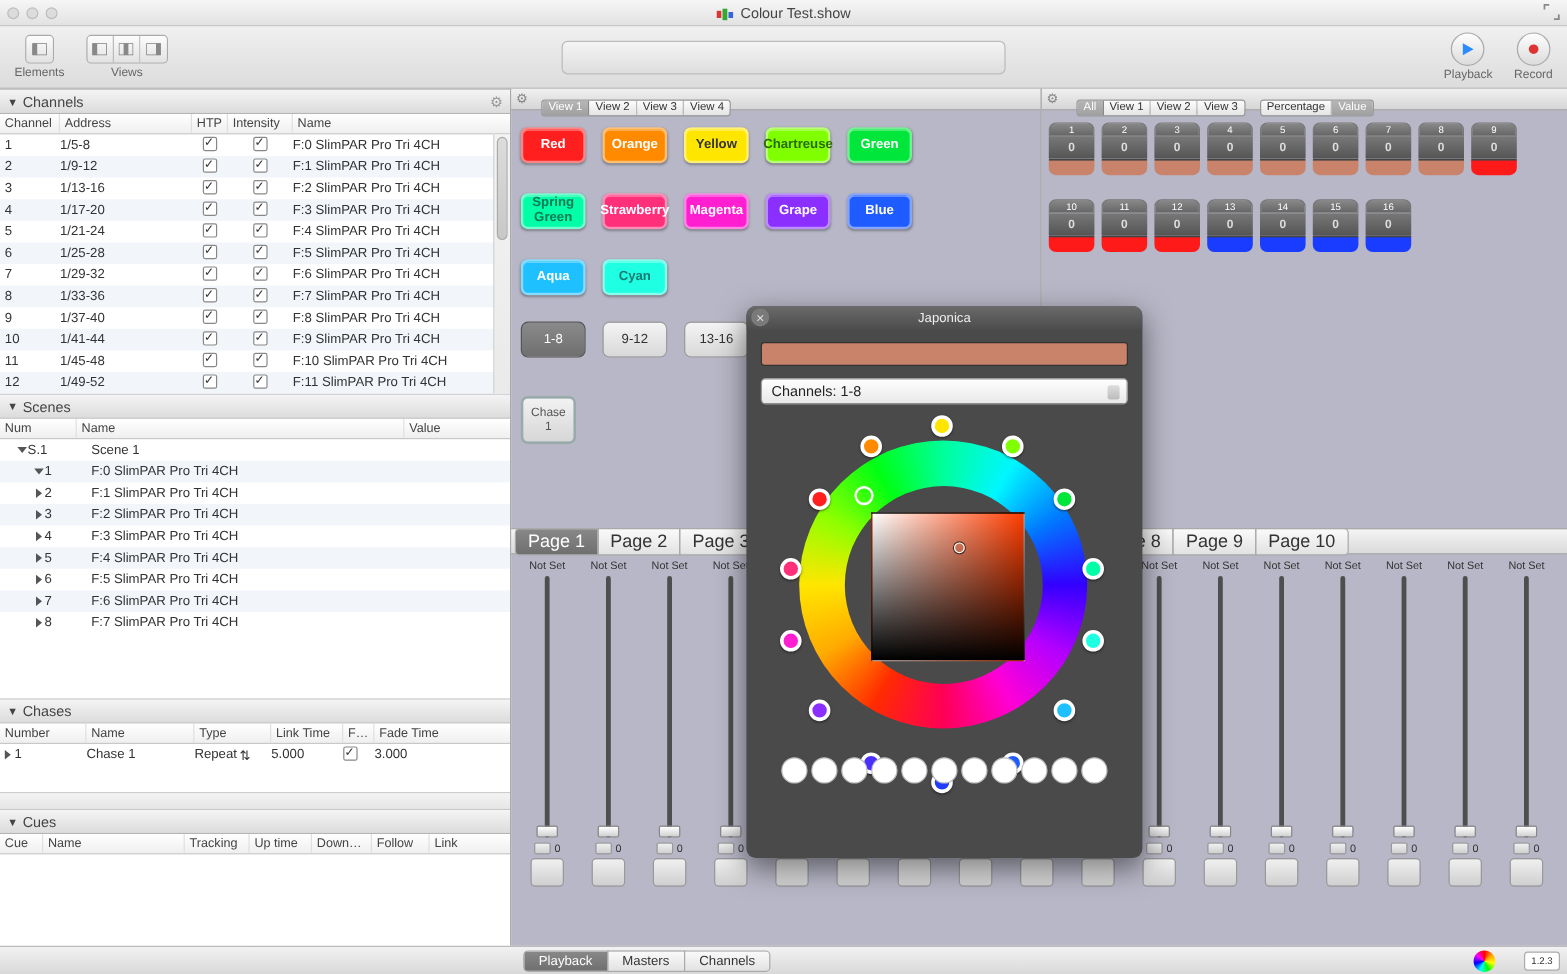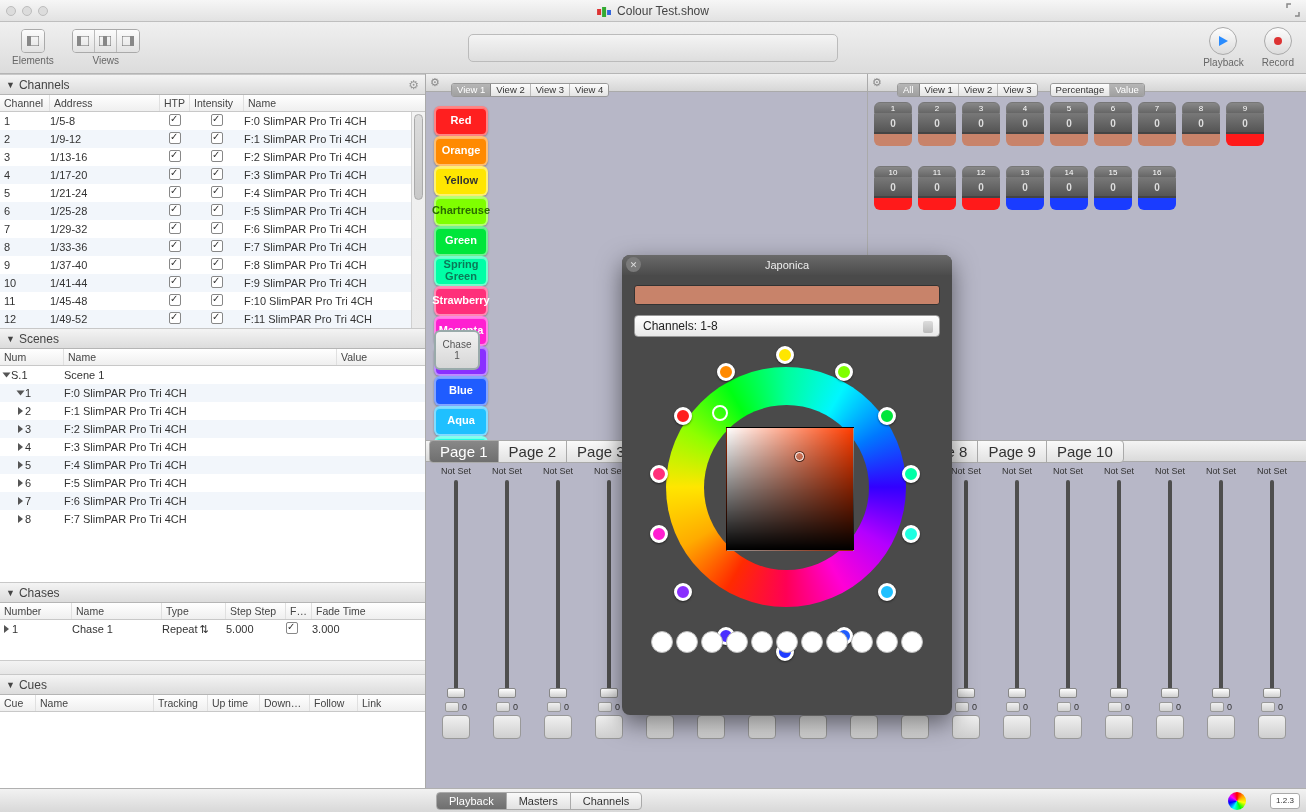--- a/index.html
+++ b/index.html
@@ -37,21 +37,21 @@
   .c-addr{width:110px;}
   .c-htp{width:30px; text-align:center;}
   .c-int{width:54px; text-align:center;}
   .c-name{flex:1;}
   .chk { width:12px; height:12px; display:inline-block; border:1px solid #888; border-radius:2px; position:relative; background:#fff;}
   .chk::after{content:"✓"; font-size:10px; position:absolute; top:-2px; left:0px; color:#333;}
   .vscroll { position:absolute; right:0; top:0; width:14px; height:100%; background:linear-gradient(#f3f3f3,#eaeaea); border-left:1px solid #d0d0d0;}
   .vscroll .thumb { position:absolute; left:2px; right:2px; top:2px; height:40%; background:linear-gradient(#dcdcdc,#c8c8c8); border:1px solid #aaa; border-radius:5px;}
   
   .scenes-body { flex:0 0 216px; overflow:hidden;}
-  .srow { display:flex; height:18px; align-items:center; font-size:11px;}
+  .srow { display:flex; height:18px; align-items:center; font-size:11px;padding-left:12px;}
   .srow.alt { background:#f2f6fb;}
   .s-num{width:64px; padding-left:4px; display:flex; align-items:center; gap:2px;}
   .s-name{flex:1;}
   .s-val{width:88px;}
   .disctri { display:inline-block; width:0; height:0; border-left:5px solid #555; border-top:4px solid transparent; border-bottom:4px solid transparent;}
   .disctri.down { transform: rotate(90deg);}
   .col-swatch { width:32px; height:13px; border:1px solid #333; background:#ff0099;}
   
   .chases-body { flex:0 0 40px;}
   .chases-header .col {font-size:10.5px;}
@@ -61,21 +61,21 @@
   
   .right-col { flex:1; display:flex; flex-direction:column; position:relative;}
   .right-top { height:366px; display:flex;}
   .color-panel { flex:1; background:#b7b7c7; border-right:1px solid #aaa; position:relative;}
   .panel-tabs { height:18px; background:linear-gradient(#f0f0f0,#d6d6d6); display:flex; align-items:center; border-bottom:1px solid #aaa; padding-left:4px; gap:8px;}
   .mini-gear{width:13px;height:13px;color:#888;}
   .tab-seg { display:flex; border:1px solid #999; border-radius:3px; overflow:hidden; height:14px;margin-top:14px;}
   .tab-seg span{ font-size:9.5px; padding:0 5px; background:linear-gradient(#fcfcfc,#e4e4e4); border-right:1px solid #bbb; display:flex; align-items:center;}
   .tab-seg span.active{ background:linear-gradient(#b6b6b6,#a0a0a0); color:#fff; border-right:1px solid #888;}
   .tab-seg span:last-child{border-right:none;}
-  .color-buttons { padding:14px 8px; display:flex; flex-wrap:wrap; gap:0 14px; width:392px;flex-direction:column;}
+  .color-buttons { padding:14px 8px; display:flex; flex-wrap:wrap; gap:25px 14px; width:392px;}
   .pill { width:54px; height:30px; border-radius:6px; display:flex; align-items:center; justify-content:center; font-size:11px; font-weight:600; border:2px solid rgba(255,255,255,.45); box-shadow: inset 0 1px 0 rgba(255,255,255,.4), 0 1px 2px rgba(0,0,0,.3); color:#fff; text-align:center; line-height:1.05;}
   .range-buttons { padding:0 8px; display:flex; gap:14px; margin-top:8px;}
   .range-btn { width:54px; height:30px; border-radius:6px; background:linear-gradient(#f4f4f4,#d8d8d8); border:1px solid #9c9c9c; color:#333; display:flex; align-items:center; justify-content:center; font-size:11px;}
   .range-btn.active{ background:linear-gradient(#8a8a8a,#6f6f6f); color:#fff; border:1px solid #555;}
   .chase-btn { position:absolute; left:8px; top:256px; width:46px; height:40px; border-radius:6px; background:linear-gradient(#f2f2f2,#d6d6d6); border:2px solid #9aa; display:flex; align-items:center; justify-content:center; font-size:10px; color:#555; text-align:center;}
   
   .monitor-panel { width:438px; background:#b7b7c7;}
   .mon-tabs .tab-seg{margin-left:4px;}
   .mon-right-seg{margin-left:auto; margin-right:4px;}
   .mon-cells-wrap { padding:10px 6px; }
@@ -405,21 +405,21 @@
       </div>
 
     <div class="panel-header">
       <span class="tri">▼</span>
       <span>Chases</span>
     </div>
     <div class="table-header chases-header">
       <div class="col" style="width:72px">Number</div>
       <div class="col" style="width:90px">Name</div>
       <div class="col" style="width:64px">Type</div>
-      <div class="col" style="width:60px">Step Step</div>
+      <div class="col" style="width:60px">Link Time</div>
       <div class="col" style="width:26px">F…</div>
       <div class="col" style="flex:1;border-right:none">Fade Time</div>
     </div>
     <div class="chases-body">
       <div class="chrowline">
         <div style="width:72px;padding-left:4px; display:flex;align-items:center;gap:3px">
             <span class="disctri"></span>
             <span>1</span>
           </div>
         <div style="width:90px">Chase 1</div>

